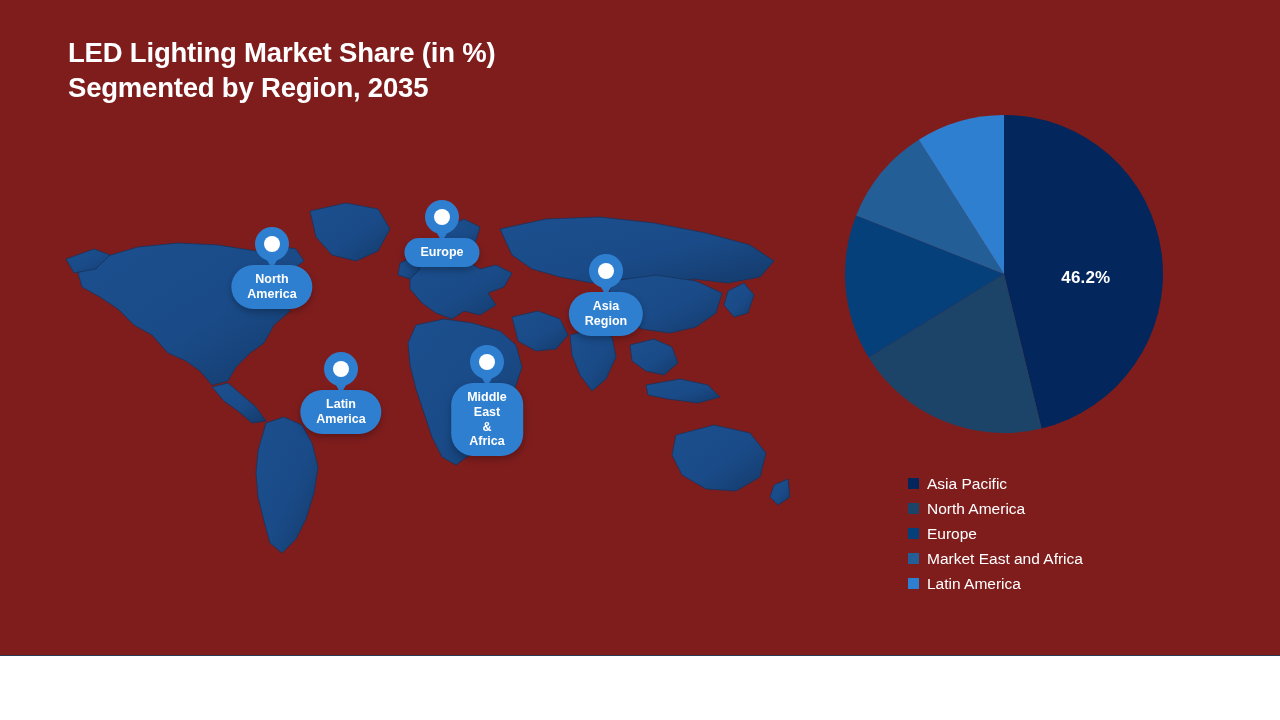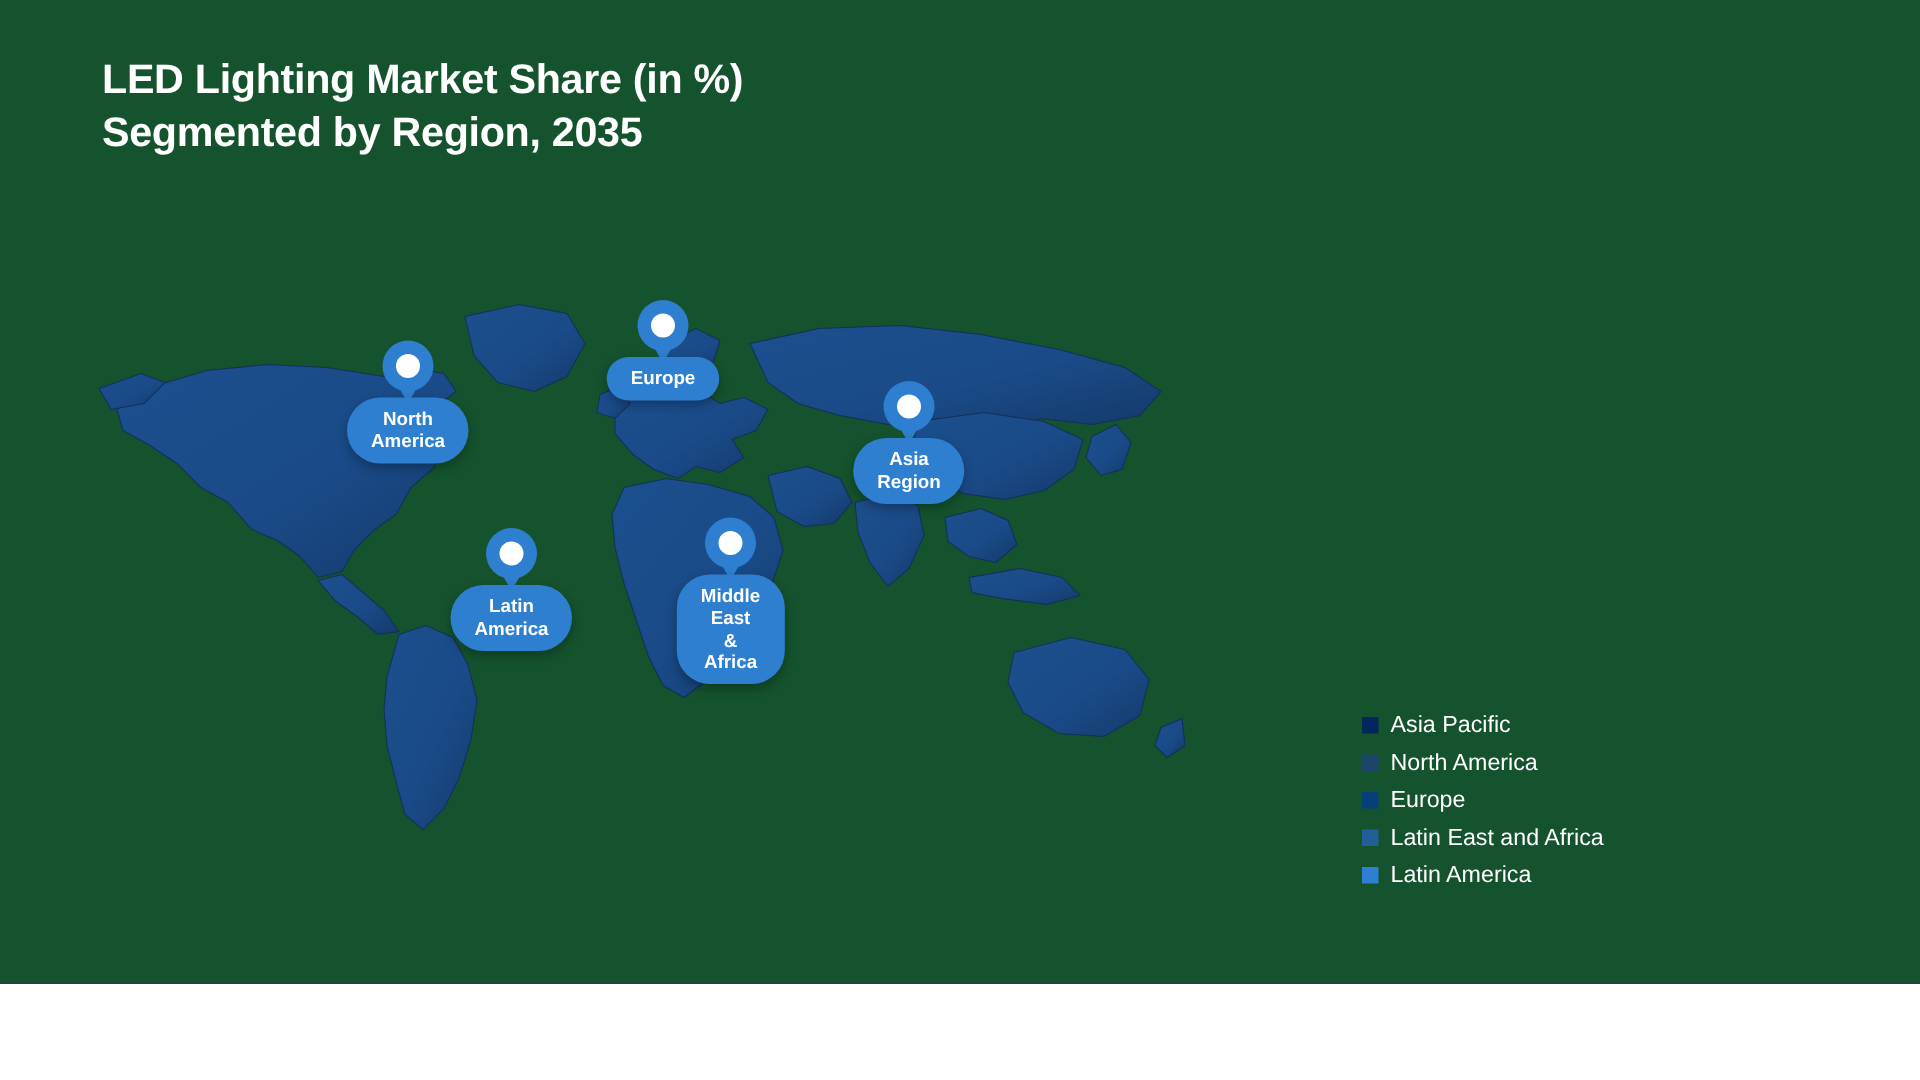--- a/index.html
+++ b/index.html
@@ -3,21 +3,21 @@
 <meta charset="utf-8">
 <title>LED Lighting Market Share</title>
 <style>
   * { margin:0; padding:0; box-sizing:border-box; }
   html,body { width:1280px; height:720px; overflow:hidden; }
   body {
     background:#101f35;
     font-family:"Liberation Sans", sans-serif;
     position:relative;
   }
-  .slide { position:absolute; inset:0; background:#14532d; }
+  .slide { position:absolute; inset:0; background:#7f1d1d; }
 
   
   .title {
     position:absolute; left:68px; top:36px;
     color:#ffffff; font-size:27.5px; font-weight:bold;
     line-height:1.26; letter-spacing:-0.2px;
     white-space:pre-line;
   }
 
   
@@ -181,37 +181,54 @@
     </div>
 
     <div class="pin" style="left:410px; top:160px; width:34px;">
       <div class="pin-tail"></div>
       <div class="pin-head"></div>
       <div class="pin-pill">Middle East
 &amp; Africa</div>
     </div>
   </div>
 
+  <div class="pie-wrap">
+    <div class="pie-ring"></div>
+    <div class="pie">
+      <svg viewBox="0 0 200 200">
+        <g id="slice-group">
+            <path d="M100,100 L100,0 A100,100 0 0 1 123.64989970237244,197.1631732914674 Z" fill="#03275c"></path>
+            <path d="M100,100 L123.64989970237244,197.1631732914674 A100,100 0 0 1 14.900551820530808,152.51746299612955 Z" fill="#1c4468"></path>
+            <path d="M100,100 L14.900551820530808,152.51746299612955 A100,100 0 0 1 7.022351411174881,63.18754473153217 Z" fill="#05407a"></path>
+            <path d="M100,100 L7.022351411174881,63.18754473153217 A100,100 0 0 1 46.41732050210037,15.567207449798474 Z" fill="#235e96"></path>
+            <path d="M100,100 L46.41732050210037,15.567207449798474 A100,100 0 0 1 99.99999999999999,0 Z" fill="#2f7fd1"></path>
+          </g>
+      </svg>
+    </div>
+    <div class="pie-label">
+      <span>46.2%</span>
+    </div>
+  </div>
 
   <div class="legend">
     <div class="legend-row">
       <span class="legend-sw" style="background:#03275c"></span>
       <span class="legend-tx">Asia Pacific</span>
     </div>
     <div class="legend-row">
       <span class="legend-sw" style="background:#1c4468"></span>
       <span class="legend-tx">North America</span>
     </div>
     <div class="legend-row">
       <span class="legend-sw" style="background:#05407a"></span>
       <span class="legend-tx">Europe</span>
     </div>
     <div class="legend-row">
       <span class="legend-sw" style="background:#235e96"></span>
-      <span class="legend-tx">Latin East and Africa</span>
+      <span class="legend-tx">Market East and Africa</span>
     </div>
     <div class="legend-row">
       <span class="legend-sw" style="background:#2f7fd1"></span>
       <span class="legend-tx">Latin America</span>
     </div>
   </div>
 
   <div class="footer-rule"></div>
   <div class="footer-bar">
     

